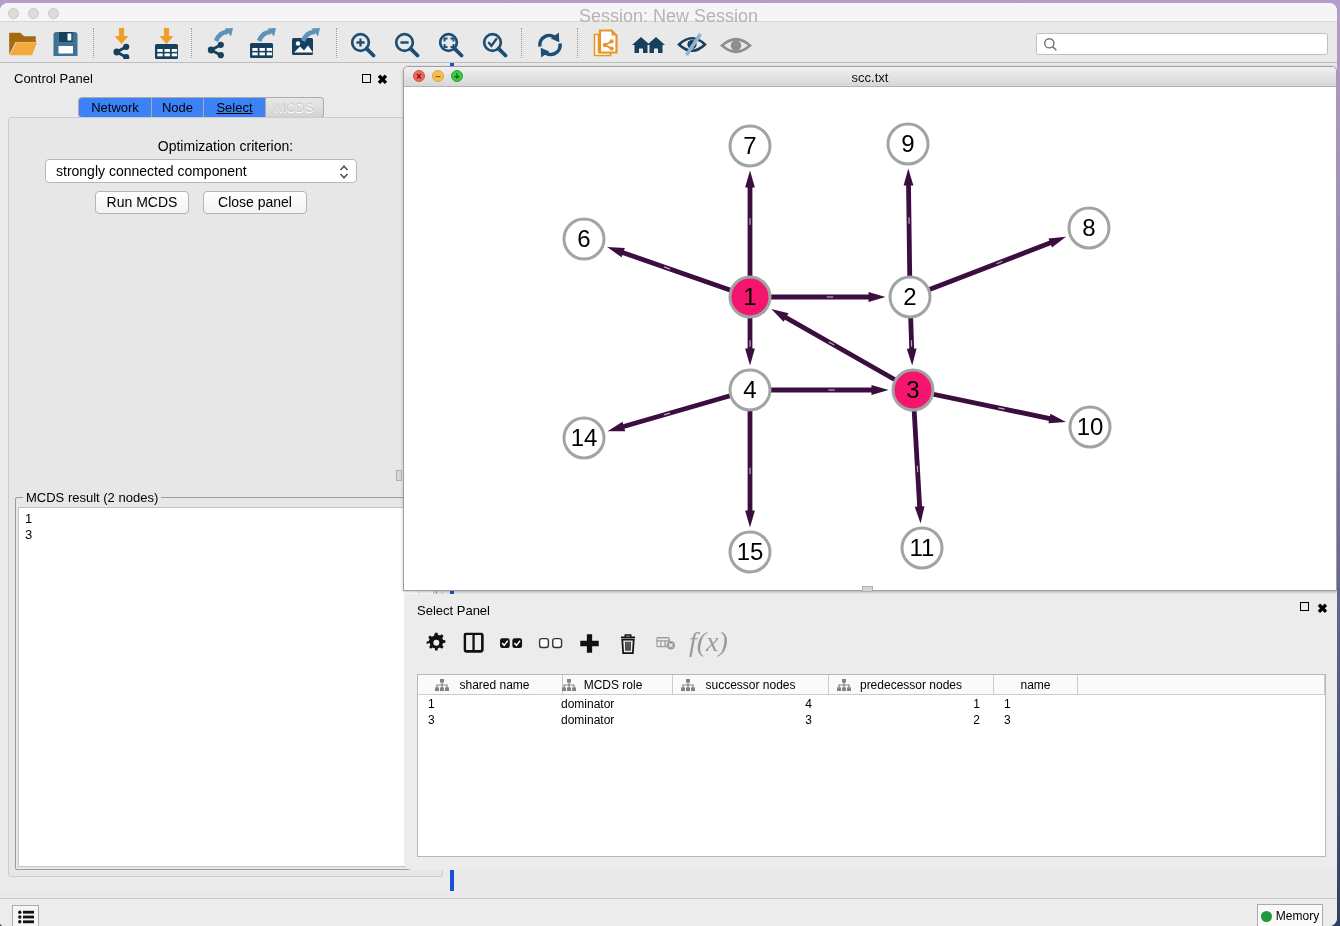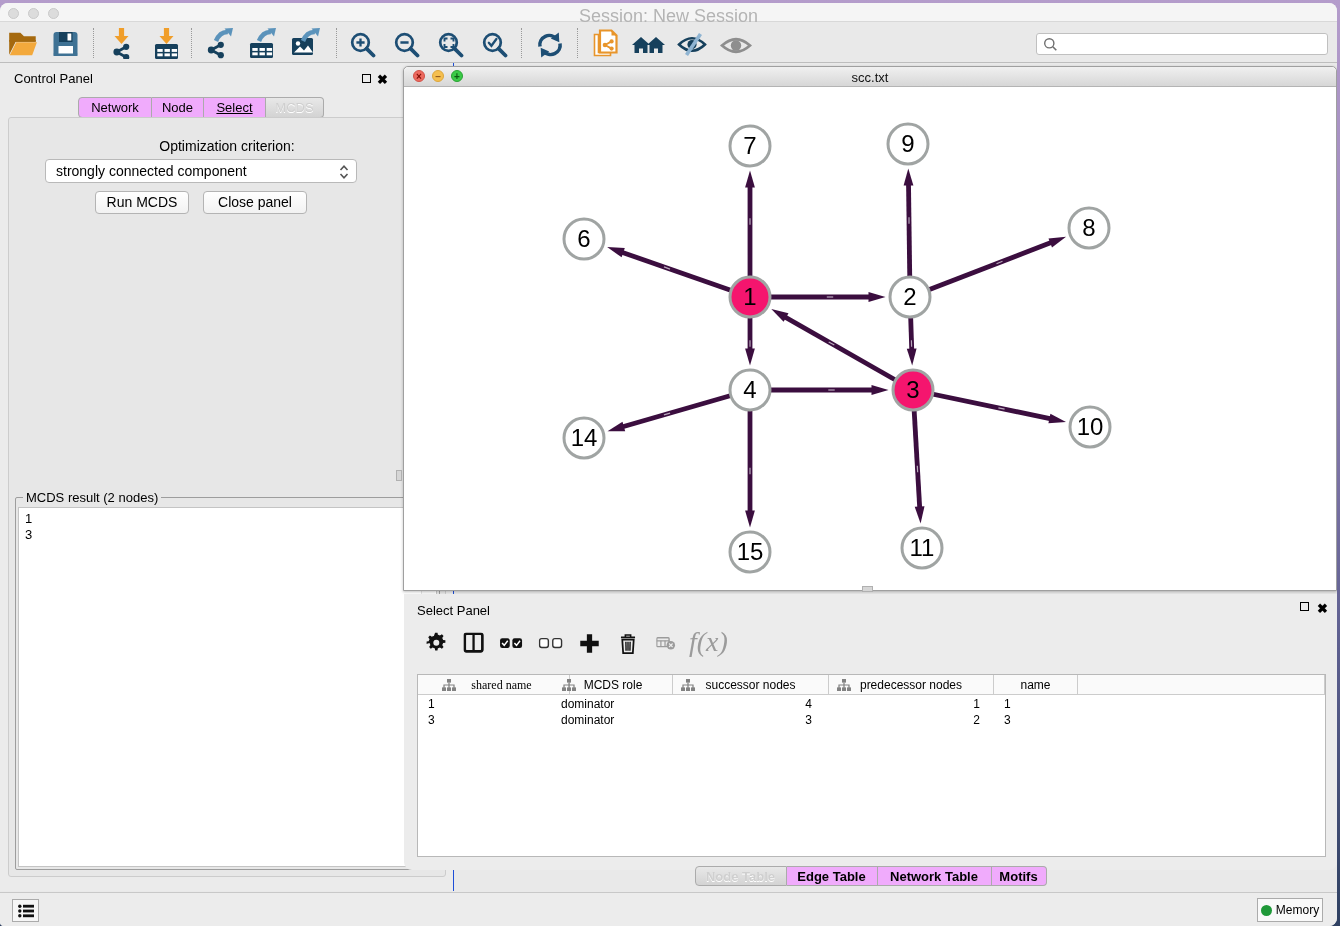--- a/index.html
+++ b/index.html
@@ -7,26 +7,26 @@
 body { background:linear-gradient(180deg,#b49ccb 0%,#9c88bd 30%,#5d5f8f 70%,#2e4061 100%); position:relative; }
 #win { position:absolute; left:0; top:3px; right:3px; bottom:0; background:#e9e9e9; border-radius:8px 8px 8px 4px; overflow:hidden; }
 #titlebar { position:absolute; left:0; top:0; right:0; height:19px; z-index:5; background:#f5f5f5; border-bottom:1px solid #d8d8d8; }
 .tl { position:absolute; top:5px; width:11px; height:11px; border-radius:50%; background:#dcdcdc; border:1px solid #c9c9c9; }
 #wtitle { position:absolute; top:3px; left:0; right:0; text-align:center; font-size:18px; color:#b4b4b4; }
 #toolbar { position:absolute; left:0; top:19px; right:0; height:41px; background:#e9e9e9; border-bottom:1px solid #bdbdbd; }
 .sep { position:absolute; top:6px; height:30px; width:0; border-left:1px dotted #9a9a9a; }
 #searchbox { position:absolute; left:1036px; top:11px; width:292px; height:22px; background:#fff; border:1px solid #c0c0c0; border-radius:3px; }
 #content { position:absolute; left:0; top:60px; right:0; bottom:35px; background:#e9e9e9; }
 
-#cp { position:absolute; left:0; top:0; width:454px; bottom:0; border-right:1px solid #1d4ed8; background:#ebebeb; }
+#cp { position:absolute; left:0; top:0; width:454px; bottom:0; border-right:4px solid #1d4ed8; background:#ebebeb; }
 #cp-title { position:absolute; left:14px; top:8px; font-size:13px; color:#000; }
 .panbtn-sq { position:absolute; width:9px; height:9px; border:1.5px solid #000; }
 .panbtn-x { position:absolute; font-size:13px; font-weight:bold; color:#000; }
 .tabs { position:absolute; height:21px; display:flex; }
-.tab { height:21px; line-height:20px; font-size:13px; text-align:center; background:#f0abfc; border:1px solid #ababab; border-left:none; color:#000; }
+.tab { height:21px; line-height:20px; font-size:13px; text-align:center; background:#3b82f6; border:1px solid #ababab; border-left:none; color:#000; }
 .tab.first { border-left:1px solid #ababab; border-radius:4px 0 0 4px; }
 .tab.last { border-radius:0 4px 4px 0; }
 .tab.sel { background:linear-gradient(180deg,#e8e8e8,#d3d3d3); color:#cfcfcf; text-shadow:0 1px 0 #ffffff; }
 #cp-pane { position:absolute; left:8px; right:7px; top:54px; bottom:14px; background:#e7e7e7; border:1px solid #cccccc; border-radius:3px; }
 #opt-label { position:absolute; top:20px; left:0; right:0; text-align:center; font-size:14px; color:#000; }
 #combo { position:absolute; left:36px; top:41px; width:312px; height:24px; background:#fff; border:1px solid #b9b9b9; border-radius:4px; font-size:14px; line-height:22px; padding-left:10px; color:#000; }
 #combo svg { position:absolute; right:7px; top:4px; }
 .btn { position:absolute; height:23px; background:linear-gradient(180deg,#ffffff,#f2f2f2); border:1px solid #b4b4b4; border-radius:4px; font-size:14px; text-align:center; line-height:21px; color:#000; }
 #groupbox { position:absolute; left:6px; right:5px; top:379px; bottom:6px; border:1px solid #9d9d9d; border-radius:2px; }
 #grouplabel { position:absolute; left:7px; top:-8px; background:#e7e7e7; padding:0 3px; font-size:13px; color:#000; }
@@ -43,21 +43,21 @@
 #tp-title { position:absolute; left:13px; top:9px; font-size:13px; color:#000; }
 #tp-toolbar { position:absolute; left:13px; top:30px; right:10px; height:38px; }
 #tbl { position:absolute; left:13px; top:80px; right:11px; bottom:13px; background:#fff; border:1px solid #b8b8b8; }
 #thead { position:absolute; left:0; top:0; right:0; height:20px; background:#fafafa; border-bottom:1px solid #cccccc; }
 .th { position:absolute; top:0; height:20px; border-right:1px solid #cccccc; font-size:12px; text-align:center; line-height:20px; color:#000; }
 .treeicon { position:absolute; left:8px; top:4px; }
 .cell { position:absolute; font-size:12px; color:#000; height:16px; line-height:16px; }
 #tp-tabs { position:absolute; top:272px; left:0; right:0; display:flex; justify-content:center; }
 #tp-tabs .tab { font-weight:bold; height:20px; line-height:19px; }
 
-#statusbar { position:absolute; left:0; bottom:0; right:0; height:34px; z-index:4; background:#ececec; border-top:1px solid #c8c8c8; }
+#statusbar { position:absolute; left:0; bottom:0; right:0; height:28px; z-index:4; background:#ececec; border-top:1px solid #c8c8c8; }
 #listbtn { position:absolute; left:12px; top:6px; width:27px; height:23px; background:#f6f6f6; border:1px solid #ababab; }
 #membtn { position:absolute; right:14px; top:5px; width:66px; height:24px; background:#f9f9f9; border:1px solid #ababab; font-size:12px; color:#000; text-align:center; line-height:22px; }
 #memdot { display:inline-block; width:11px; height:11px; border-radius:50%; background:#1f9939; margin-right:4px; vertical-align:-2px; }
 .grip { position:absolute; background:#d6d6d6; border:1px solid #b0b0b0; }
 </style>
 </head>
 <body>
 <div id="win">
   <div id="titlebar">
     <div class="tl" style="left:8px;"></div>
@@ -354,21 +354,21 @@
             <line x1="0.5" y1="5.4" x2="14.5" y2="5.4" stroke="#9b9b9b" stroke-width="1.4"></line>
             <line x1="5.2" y1="5.4" x2="5.2" y2="12" stroke="#9b9b9b" stroke-width="1.4"></line>
             <line x1="9.9" y1="5.4" x2="9.9" y2="12" stroke="#9b9b9b" stroke-width="1.4"></line>
             <circle cx="16.5" cy="10.5" r="4.8" fill="#9b9b9b"></circle>
             <path d="M14.5,8.5 l4,4 M18.5,8.5 l-4,4" stroke="#ececec" stroke-width="1.3"></path>
           </svg>
           <div style="position:absolute;left:272px;top:2px;font-family:'Liberation Serif',serif;font-style:italic;font-size:28px;color:#9b9b9b;">f(x)</div>
         </div>
       <div id="tbl">
         <div id="thead">
-            <div class="th" style="left:16px;width:136px;font-family:Liberation Serif, serif;"><svg class="treeicon" width="14" height="12" viewBox="0 0 14 12">
+            <div class="th" style="left:9px;width:136px;"><svg class="treeicon" width="14" height="12" viewBox="0 0 14 12">
                 <rect x="5" y="0" width="4" height="3.6" fill="#828282"></rect>
                 <path d="M7,3.6 V6 M2,9 V6 H12 V9 M7,6 V9" stroke="#828282" stroke-width="1.2" fill="none"></path>
                 <rect x="0" y="8.4" width="4" height="3.6" fill="#828282"></rect>
                 <rect x="5" y="8.4" width="4" height="3.6" fill="#828282"></rect>
                 <rect x="10" y="8.4" width="4" height="3.6" fill="#828282"></rect>
               </svg>shared name</div>
             <div class="th" style="left:136px;width:119px;"><svg class="treeicon" width="14" height="12" viewBox="0 0 14 12">
                 <rect x="5" y="0" width="4" height="3.6" fill="#828282"></rect>
                 <path d="M7,3.6 V6 M2,9 V6 H12 V9 M7,6 V9" stroke="#828282" stroke-width="1.2" fill="none"></path>
                 <rect x="0" y="8.4" width="4" height="3.6" fill="#828282"></rect>
@@ -396,26 +396,20 @@
           <div class="cell" style="left:143px;top:21px;">dominator</div>
           <div class="cell" style="left:255px;top:21px;width:139px;text-align:right;">4</div>
           <div class="cell" style="left:411px;top:21px;width:151px;text-align:right;">1</div>
           <div class="cell" style="left:586px;top:21px;">1</div>
           <div class="cell" style="left:10px;top:37px;">3</div>
           <div class="cell" style="left:143px;top:37px;">dominator</div>
           <div class="cell" style="left:255px;top:37px;width:139px;text-align:right;">3</div>
           <div class="cell" style="left:411px;top:37px;width:151px;text-align:right;">2</div>
           <div class="cell" style="left:586px;top:37px;">3</div>
       </div>
-      <div id="tp-tabs">
-        <div class="tab sel first" style="width:92px;">Node Table</div>
-        <div class="tab" style="width:91px;">Edge Table</div>
-        <div class="tab" style="width:114px;">Network Table</div>
-        <div class="tab last" style="width:55px;">Motifs</div>
-      </div>
     </div>
     <div class="grip" style="left:396px; top:407px; width:6px; height:11px;"></div>
     <div class="grip" style="left:862px; top:523px; width:11px; height:6px;"></div>
   </div>
   <div id="statusbar">
     <div id="listbtn">
         <svg style="position:absolute;left:5px;top:4px;" width="16" height="14" viewBox="0 0 16 14">
           <circle cx="1.8" cy="2.2" r="1.7" fill="#111"></circle>
           <circle cx="1.8" cy="7" r="1.7" fill="#111"></circle>
           <circle cx="1.8" cy="11.8" r="1.7" fill="#111"></circle>

